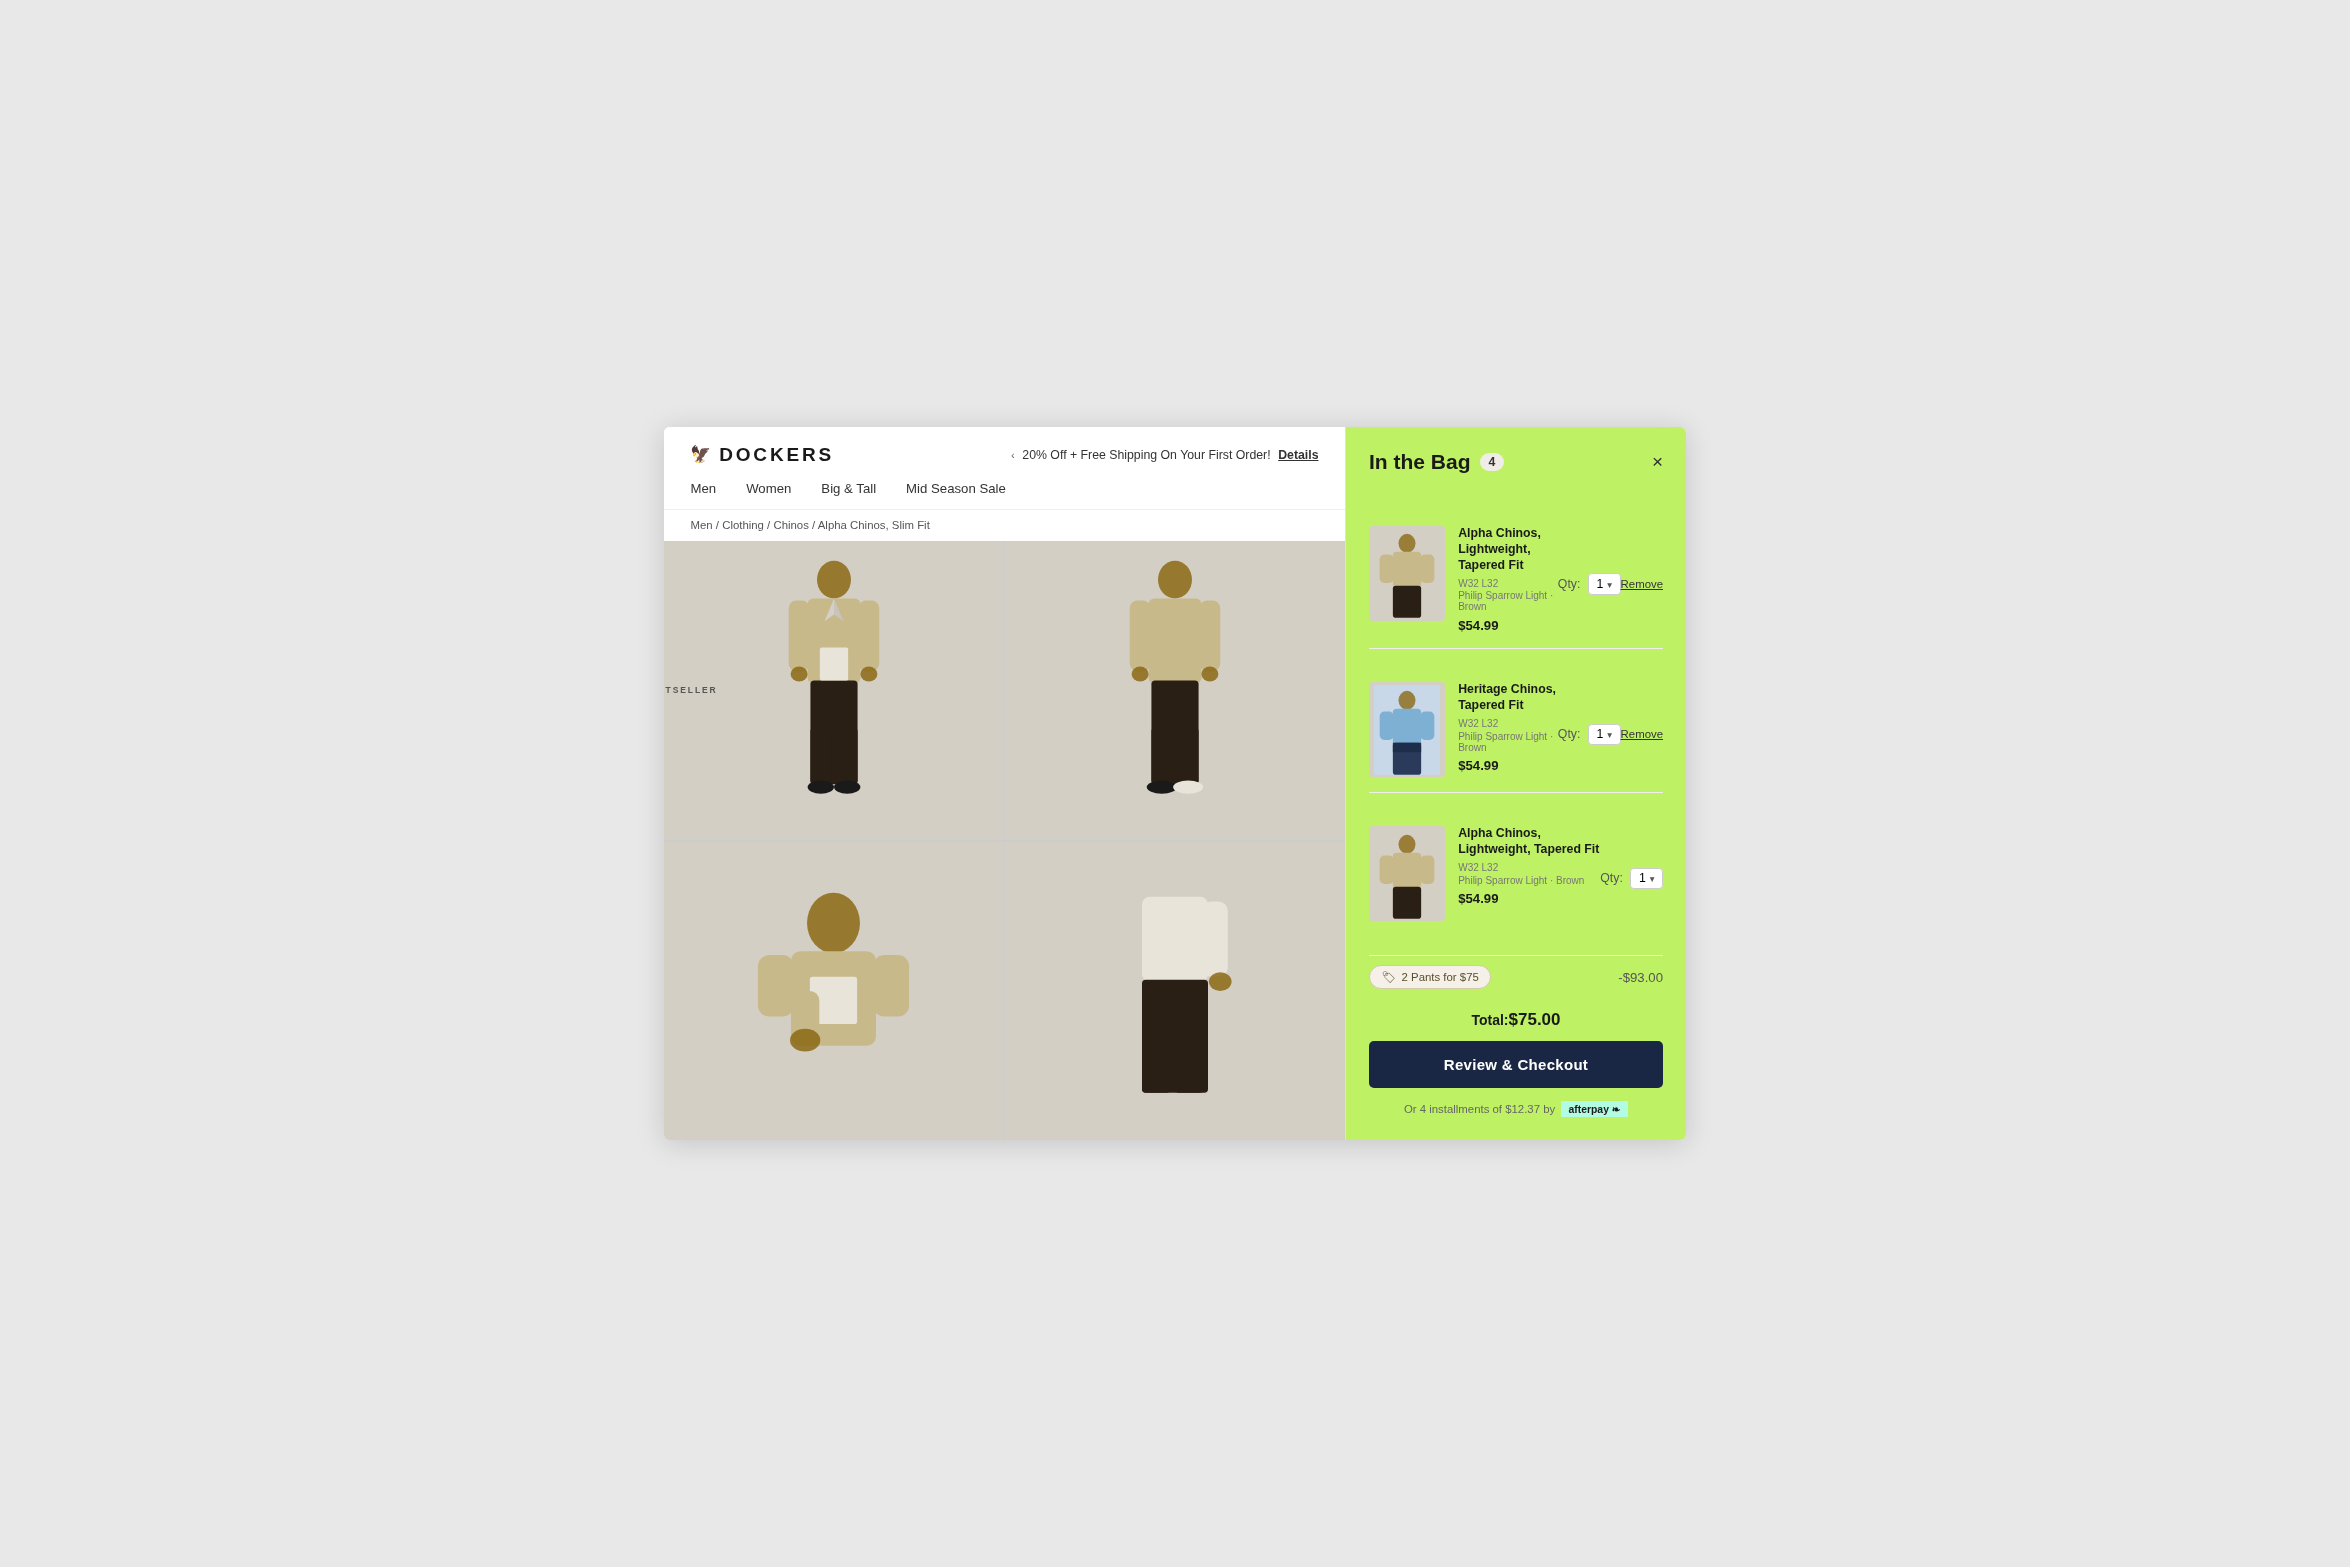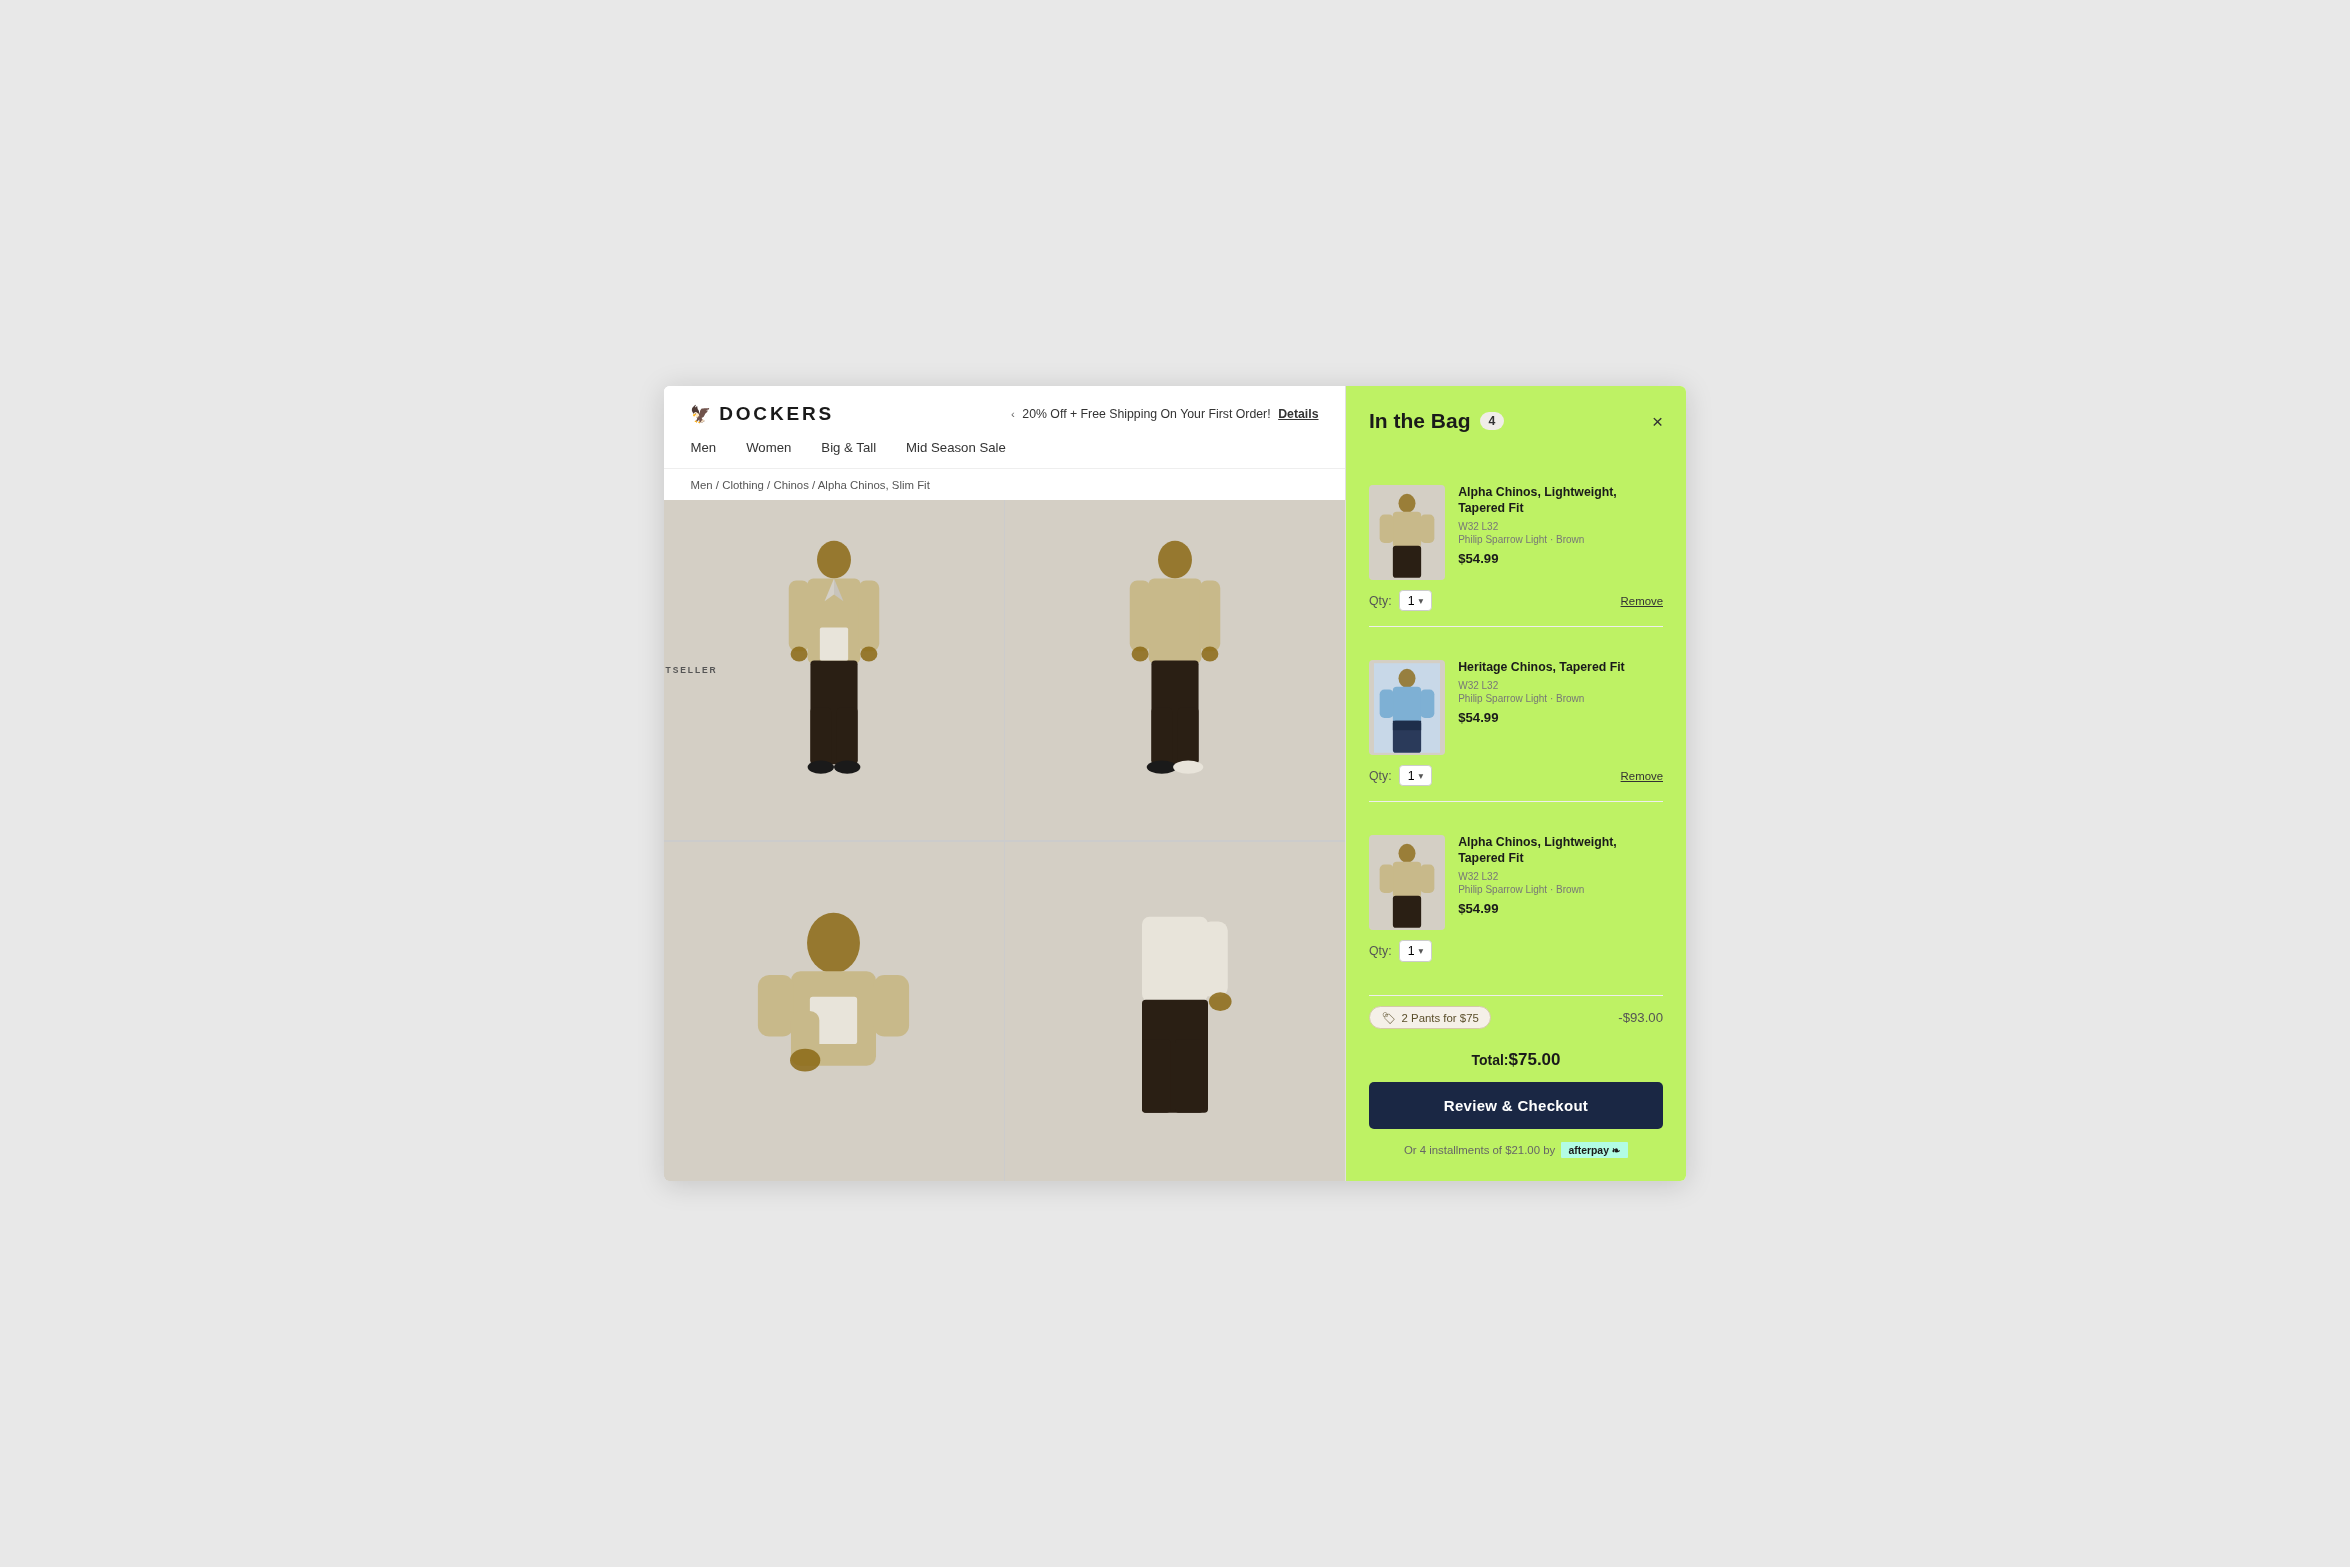--- a/index.html
+++ b/index.html
@@ -155,21 +155,21 @@
       color: #333;
       font-weight: 300;
       line-height: 1;
     }
     .cart-items {
       flex: 1;
       overflow-y: auto;
     }
     .cart-item {
       display: flex;
-      flex-direction: column;
+      flex-direction: row;
       border-bottom: 0.9px solid #eee;
       padding-bottom: 15px;
       margin-bottom: 15px;
       margin-top: 33px;
     }
     .cart-item-top {
       display: flex;
       gap: 13.2px;
     }
     .item-thumb {
@@ -546,18 +546,18 @@
     </div>
 
     <div class="cart-total">
       <span class="total-label">Total:</span>
       <span class="total-amount">$75.00</span>
     </div>
 
     <button class="checkout-btn">Review &amp; Checkout</button>
 
     <div class="afterpay-info">
-      <span>Or 4 installments of $21.00 by</span>
+      <span>Or 4 installments of $12.37 by</span>
       <span class="afterpay-logo">afterpay ❧</span>
     </div>
   </div>
 </div>
 
 
 </body></html>

